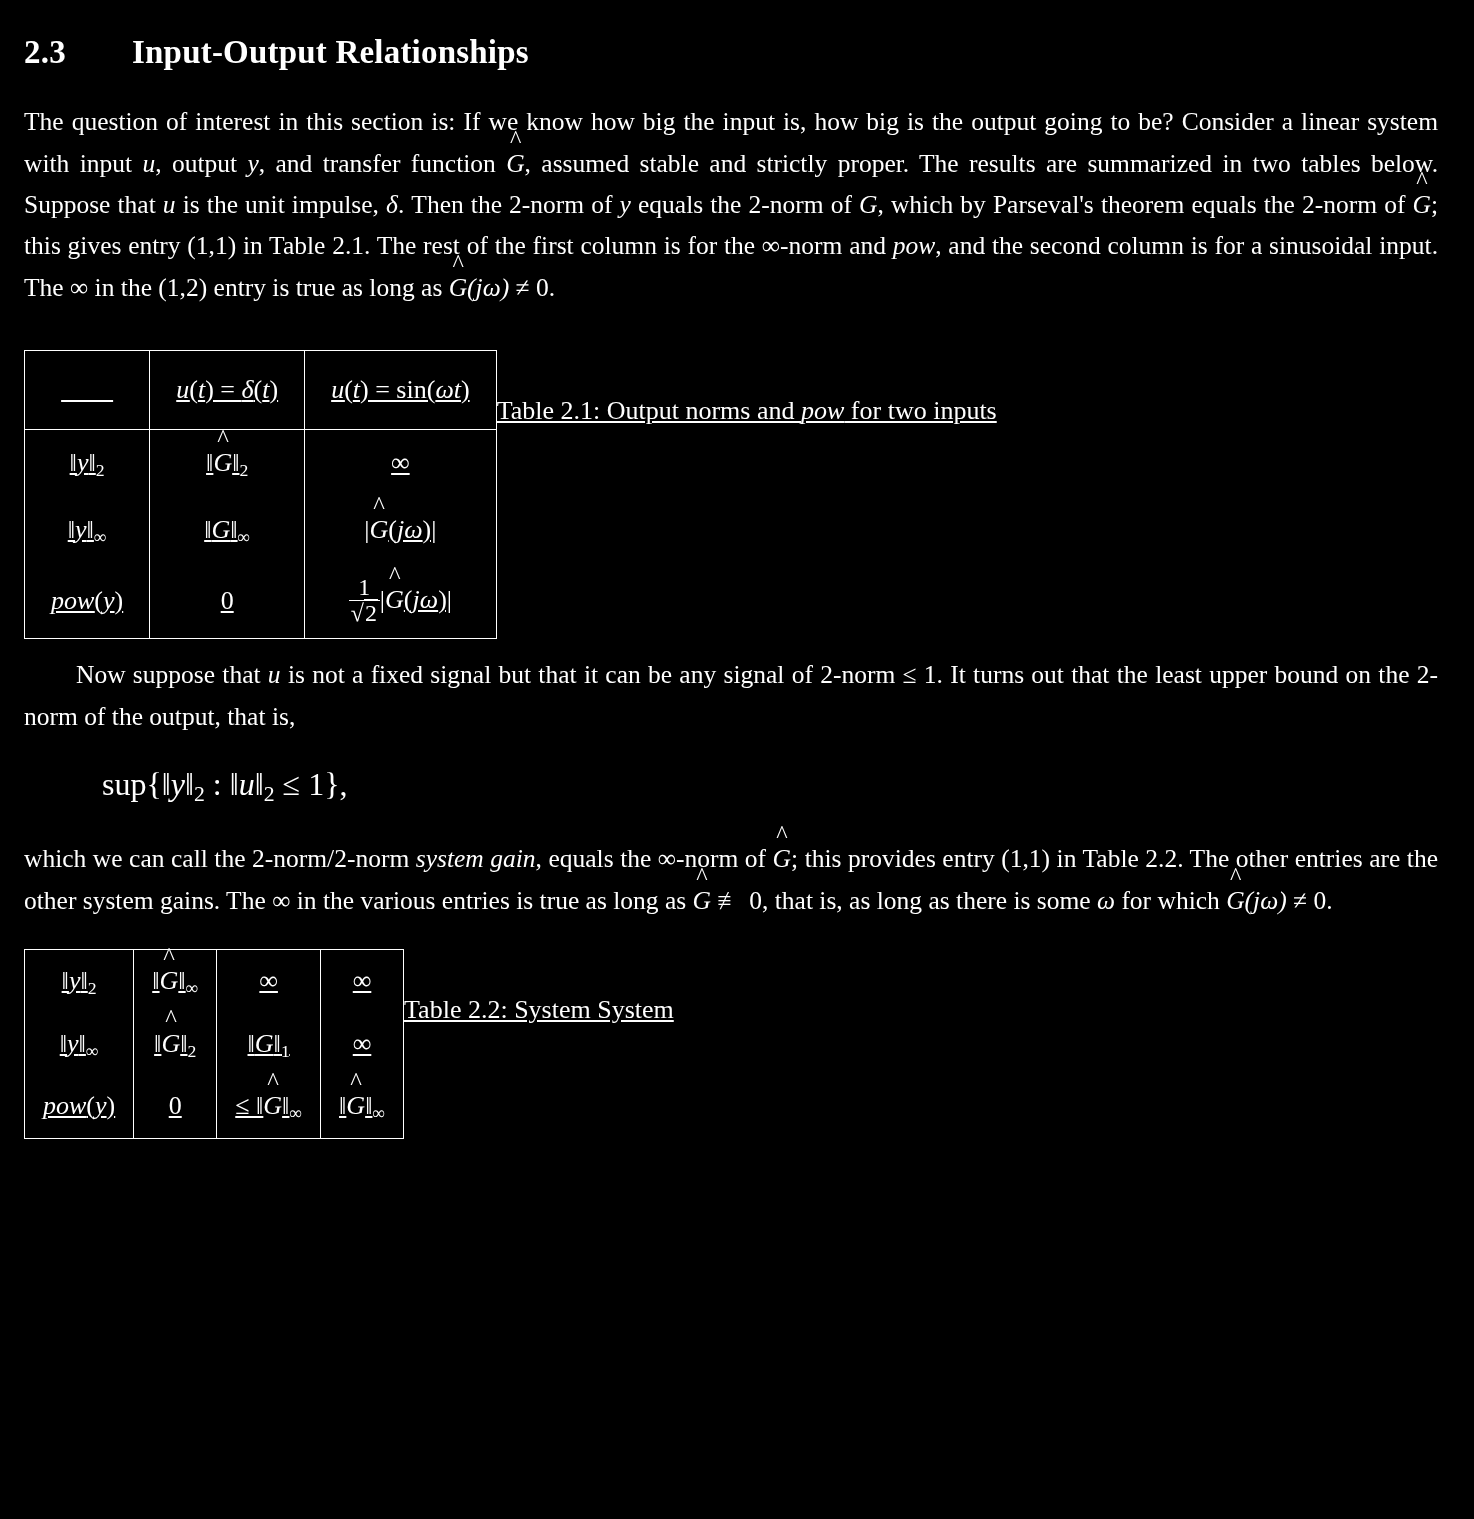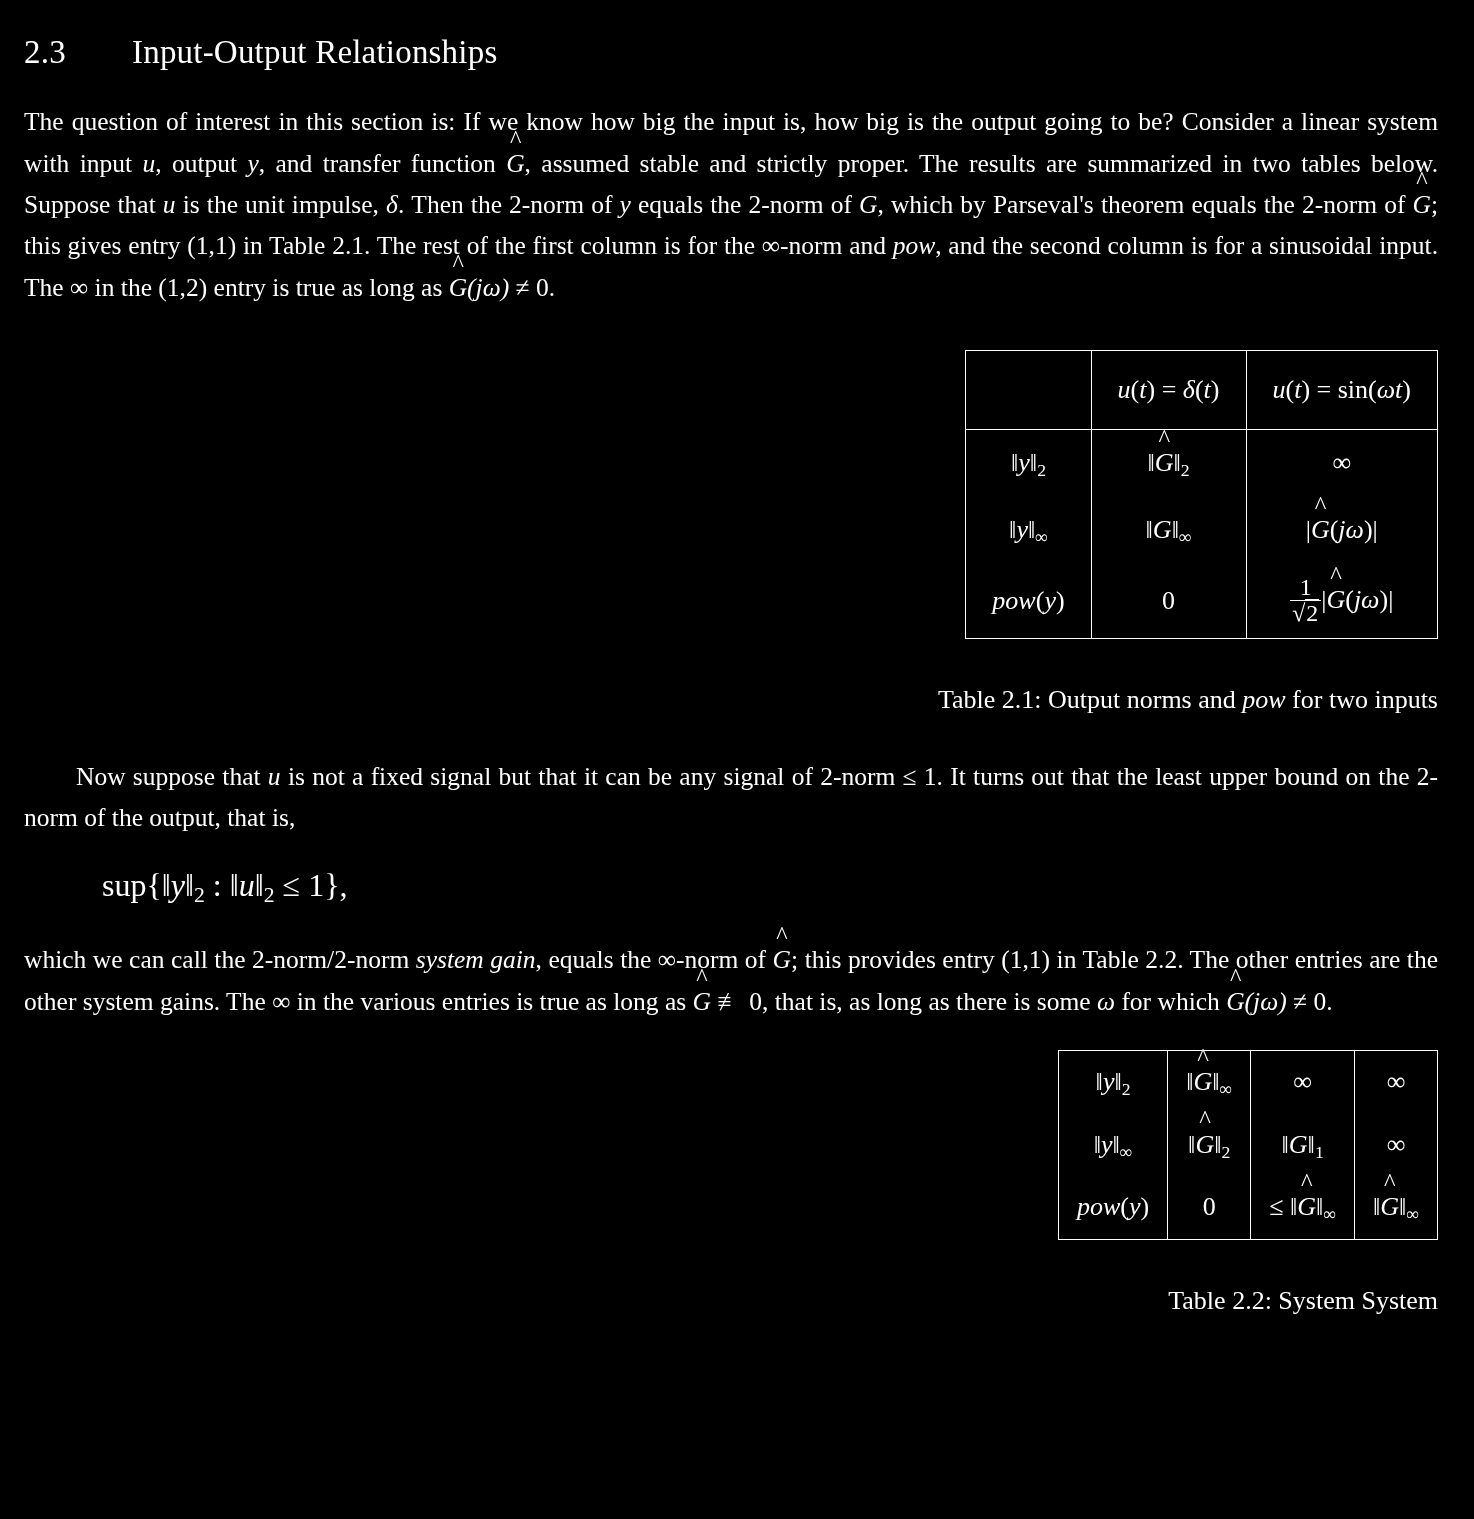--- a/index.html
+++ b/index.html
@@ -16,21 +16,21 @@
     line-height: 1.62;
     position: relative;
     overflow: hidden;
   }
   .page {
     padding: 18px 36px 0 24px;
     box-sizing: border-box;
   }
   h2.section-title {
     font-size: 33px;
-    font-weight: normal;
+    font-weight: bold;
     margin: 8px 0 22px 0;
     letter-spacing: 0.2px;
   }
   h2.section-title .num {
     display: inline-block;
     min-width: 108px;
   }
   p.body {
     margin: 0 0 16px 0;
     text-align: justify;
@@ -60,22 +60,23 @@
   }
   .inf { font-style: normal; }
   .displayed {
     margin: 22px 0 26px 78px;
     font-size: 32px;
   }
   
   .tablewrap {
     margin: 42px 0 0 0;
     display: flex;
-    flex-direction: column;
-    align-items: flex-end;
+    flex-direction: row;
+    align-items: flex-start;
+    text-decoration: underline;
   }
   table.mt {
     border-collapse: collapse;
     font-size: 26px;
   }
   table.mt td {
     border: 1.6px solid #ffffff;
     text-align: center;
     vertical-align: middle;
     padding: 10px 18px;
@@ -143,21 +144,21 @@
       <tr>
         <td class="rowlbl nb-top"><span class="math">pow</span>(<span class="math">y</span>)</td>
         <td class="cell nb-top">0</td>
         <td class="cell nb-top"><span class="frac"><span class="num2">1</span><span class="den2"><span class="sqrt">√<span class="radicand">2</span></span></span></span>|<span class="hat-wrap math"><span class="hat">^</span>G</span>(<span class="math">jω</span>)|</td>
       </tr>
     </tbody>
       </table>
     <div class="caption"><span>Table 2.1:  Output norms and </span><span class="math">pow</span><span> for two inputs</span></div>
   </div>
 
-  <p class="body indent" style="margin-top:34px"><span>Now suppose that </span><span class="math">u</span><span> is not a fixed signal but that it can be any signal of 2-norm ≤ 1. It turns out that the least upper bound on the 2-norm of the output, that is,</span></p>
+  <p class="body indent" style="margin-top:15px"><span>Now suppose that </span><span class="math">u</span><span> is not a fixed signal but that it can be any signal of 2-norm ≤ 1. It turns out that the least upper bound on the 2-norm of the output, that is,</span></p>
 
   <div class="displayed">
     <span class="up">sup{</span>‖<span class="math">y</span>‖<sub class="n">2</sub><span> : </span>‖<span class="math">u</span>‖<sub class="n">2</sub><span> ≤ 1},</span>
   </div>
 
   <p class="body"><span>which we can call the 2-norm/2-norm </span><span class="math">system gain</span><span>, equals the </span><span class="inf">∞</span><span>-norm of </span><span class="hat-wrap math"><span class="hat">^</span>G</span><span>; this provides entry (1,1) in Table 2.2. The other entries are the other system gains. The </span><span class="inf">∞</span><span> in the various entries is true as long as </span><span class="hat-wrap math"><span class="hat">^</span>G</span> <span>≢</span><span> 0, that is, as long as there is some </span><span class="math">ω</span><span> for which </span><span class="hat-wrap math"><span class="hat">^</span>G</span><span class="math">(jω)</span> <span>≠</span><span> 0.</span></p>
 
   <div class="tablewrap" style="margin-top:28px">
     <table class="mt" id="table22">
       <tbody>

